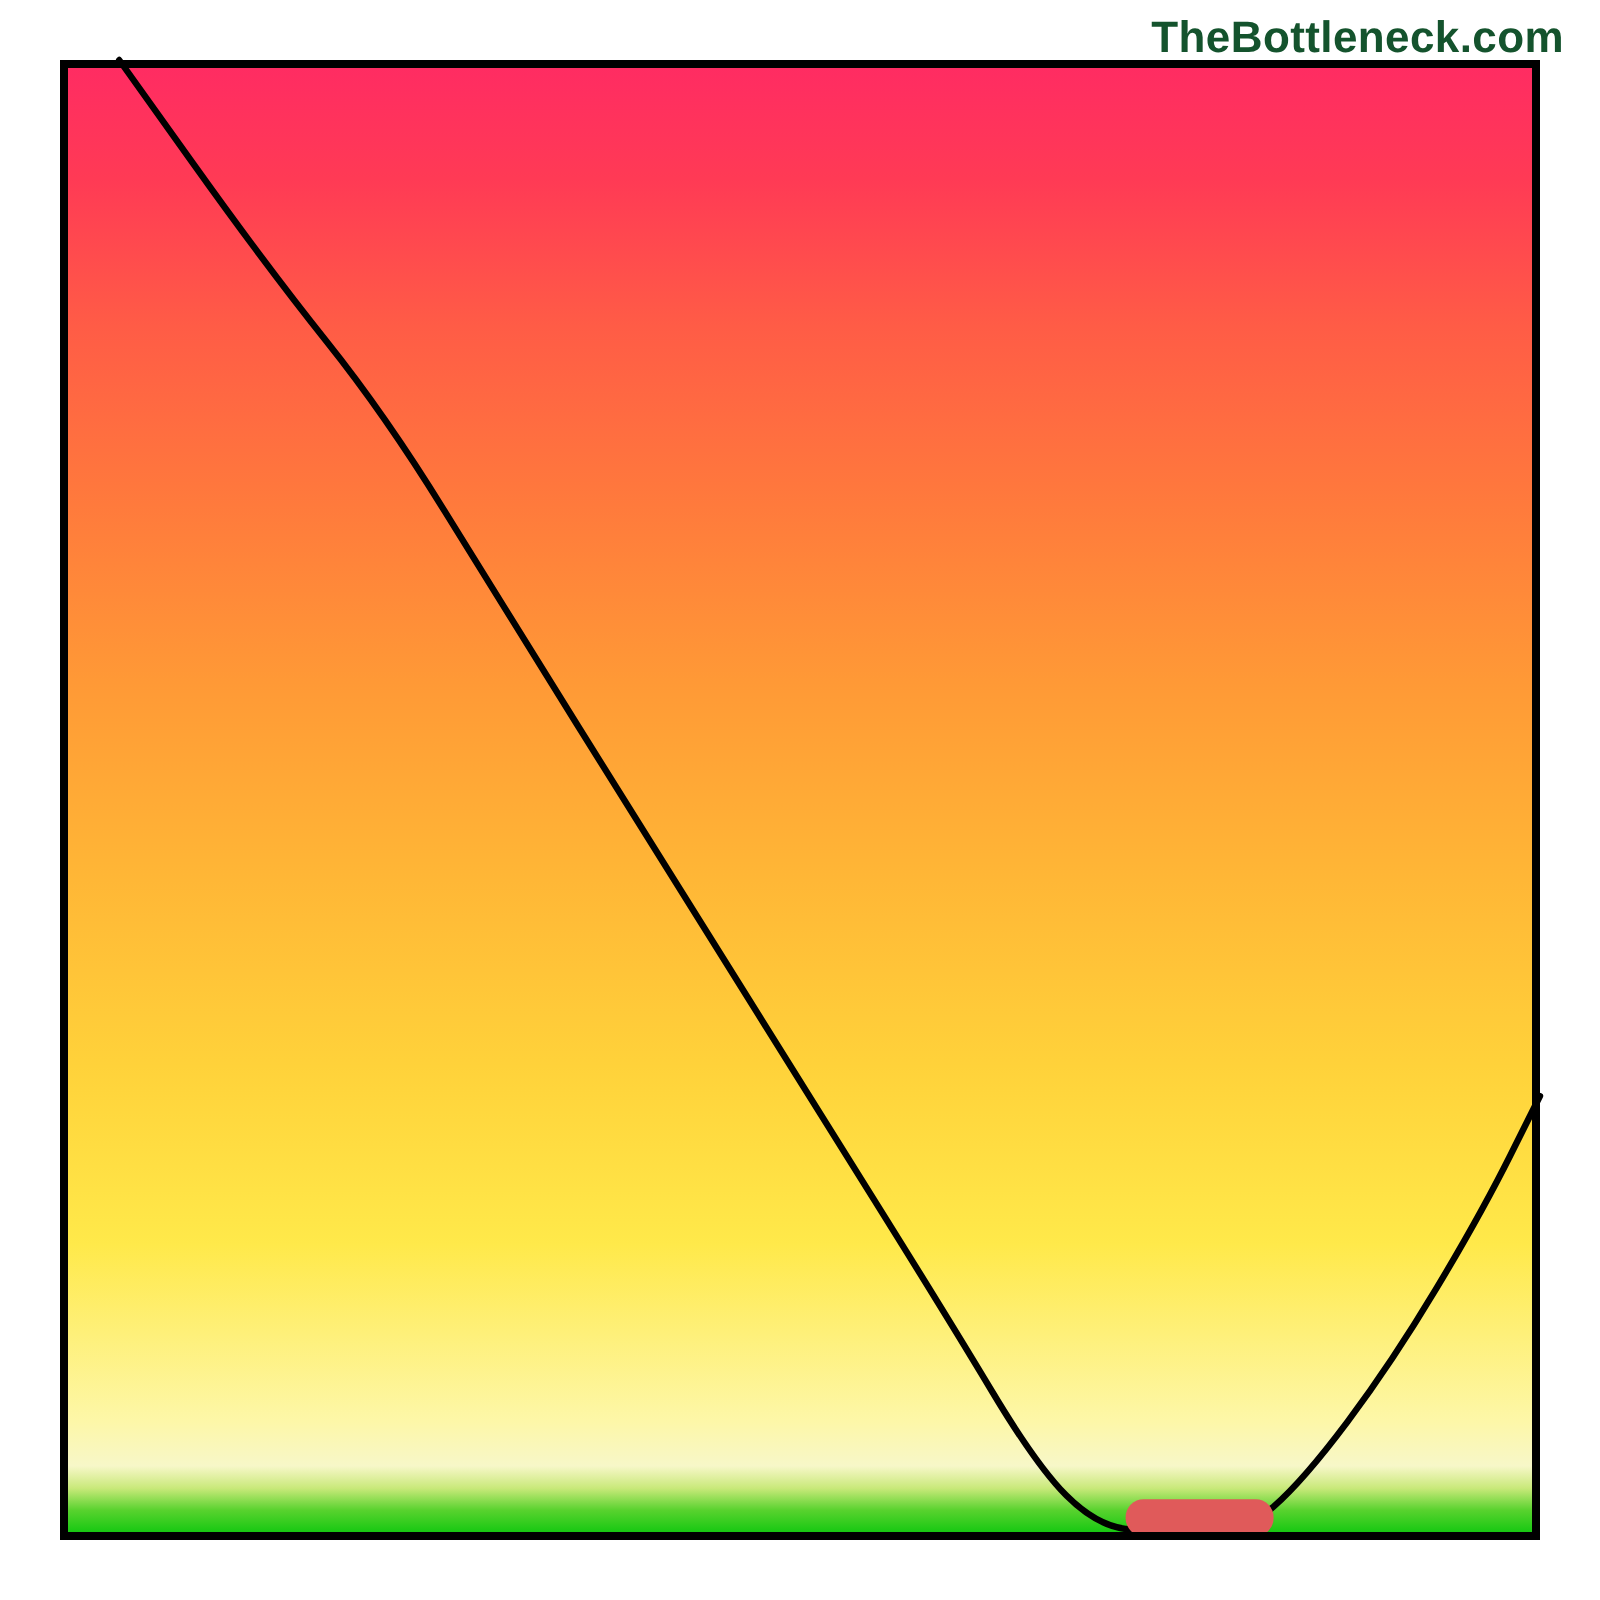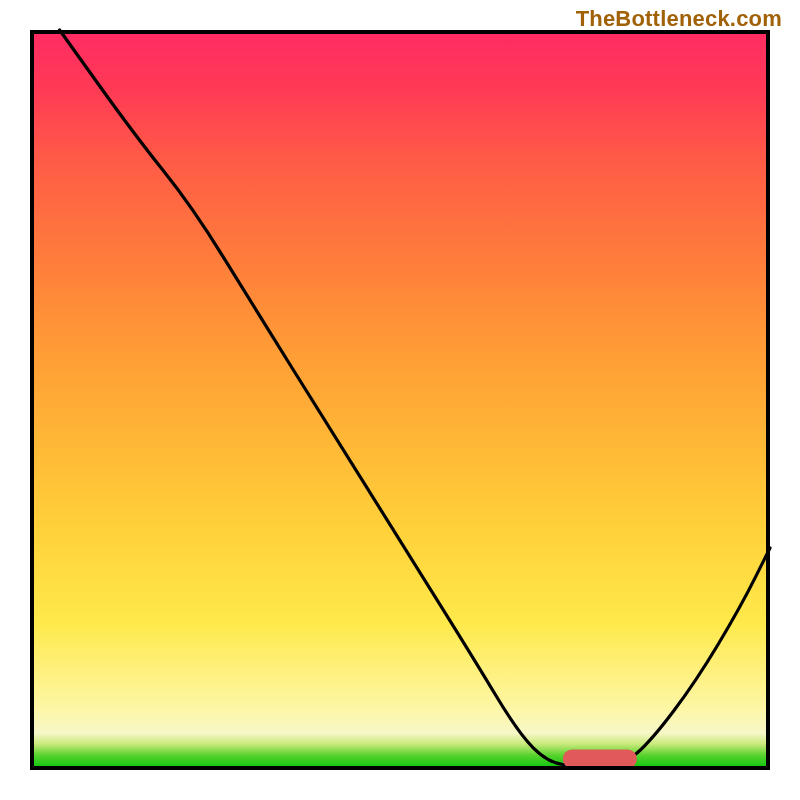--- a/index.html
+++ b/index.html
@@ -15,21 +15,21 @@
     position: relative;
     width: 800px;
     height: 800px;
   }
   .watermark {
     position: absolute;
     top: 6px;
     right: 18px;
     font-size: 22px;
     font-weight: 600;
-    color: #a16207;
+    color: #14532d;
     letter-spacing: 0.2px;
   }
   
   .plot-area {
     position: absolute;
     left: 30px;
     top: 30px;
     width: 740px;
     height: 740px;
     

